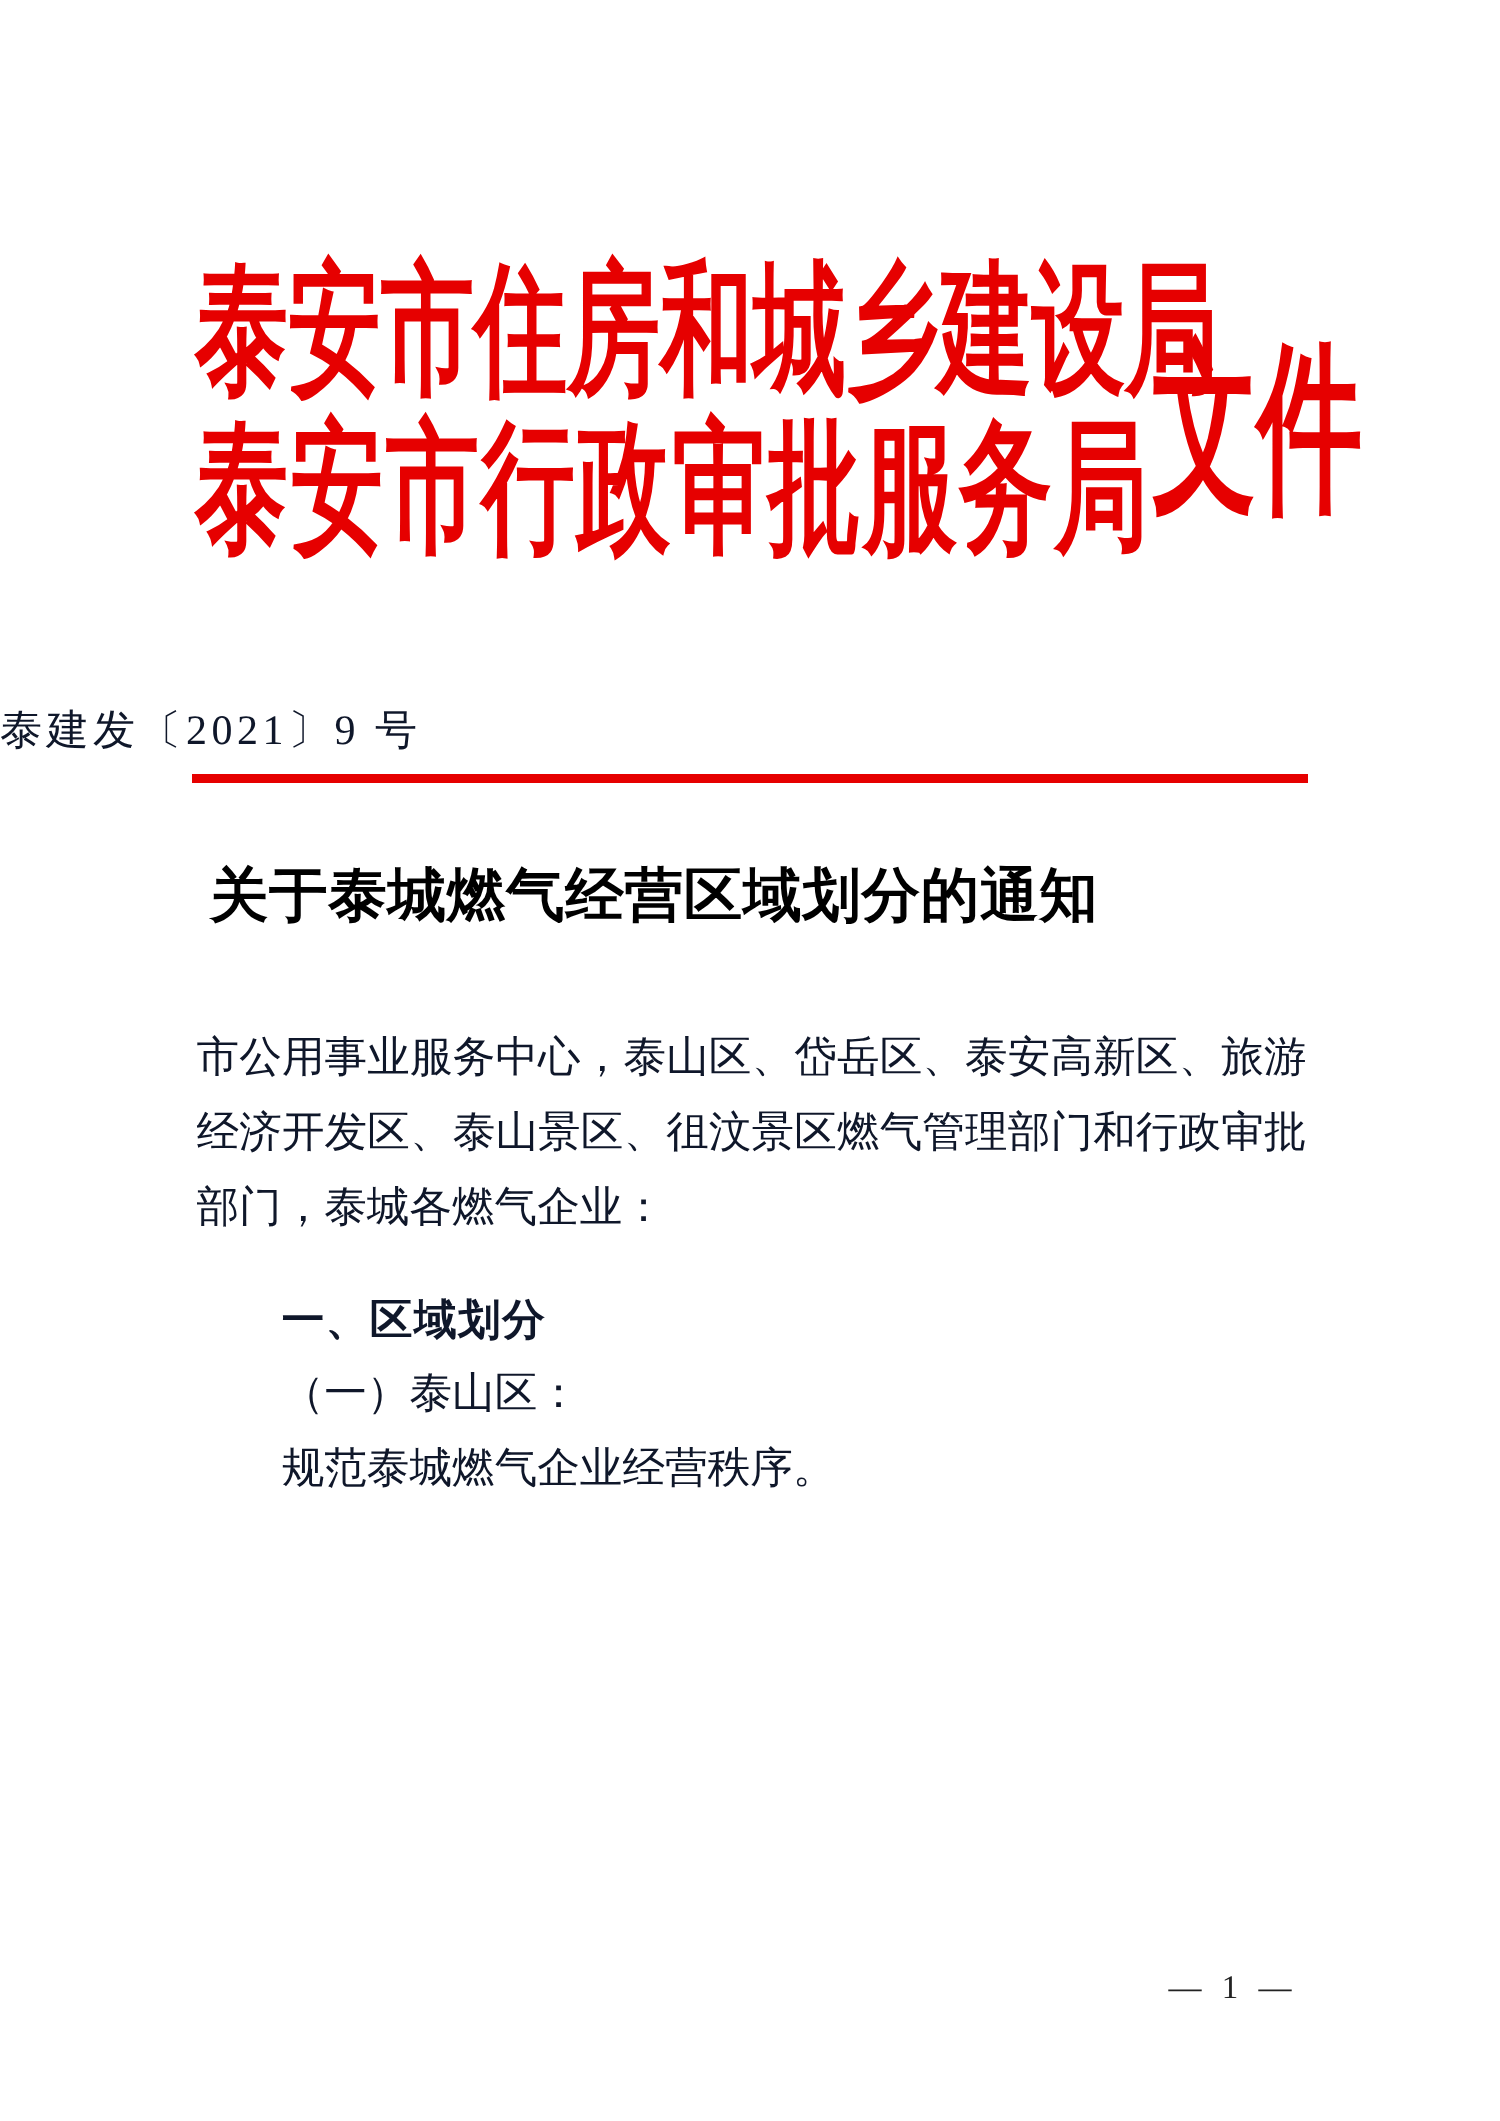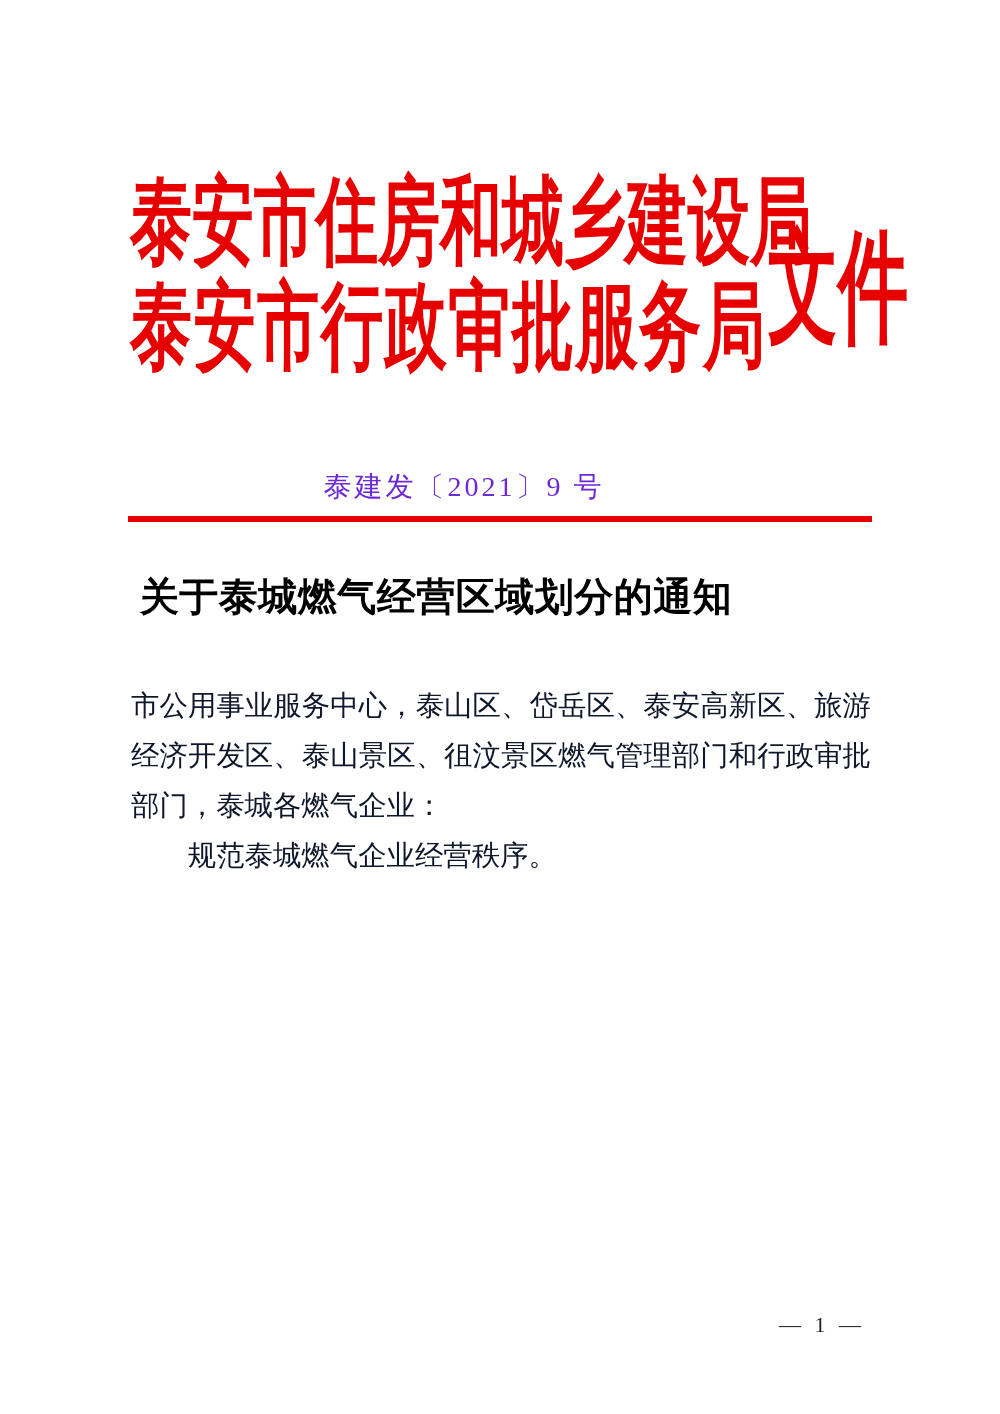--- a/index.html
+++ b/index.html
@@ -57,24 +57,24 @@
     transform-origin: 50% 50%;
     white-space: nowrap;
     font-family: "Liberation Serif", "DejaVu Serif", serif;
   }
 
   
   .doc-number {
     position: absolute;
     top: 468px; left: 0;
     width: 928px;
-    text-align: center;
+    text-align: left;
     font-size: 28px;
     letter-spacing: 3px;
-    color: #6d28d9;
+    color: #0f172a;
   }
 
   
   .red-rule {
     position: absolute;
     top: 516px; left: 128px;
     width: 744px; height: 6px;
     background: #e60000;
   }
 
@@ -142,20 +142,22 @@
   </header>
 
   <div class="doc-number">泰建发〔2021〕9 号</div>
 
   <div class="red-rule"></div>
 
   <h1 class="doc-title">关于泰城燃气经营区域划分的通知</h1>
 
   <main class="doc-body">
     <p class="para no-indent">市公用事业服务中心，泰山区、岱岳区、泰安高新区、旅游经济开发区、泰山景区、徂汶景区燃气管理部门和行政审批部门，泰城各燃气企业：</p>
+    <p class="para section-heading">一、区域划分</p>
+    <p class="para">（一）泰山区：</p>
     <p class="para">规范泰城燃气企业经营秩序。</p>
   </main>
 
   <footer class="page-footer">
     <span class="page-num">— 1 —</span>
   </footer>
 
 </div>
 
 </body></html>

